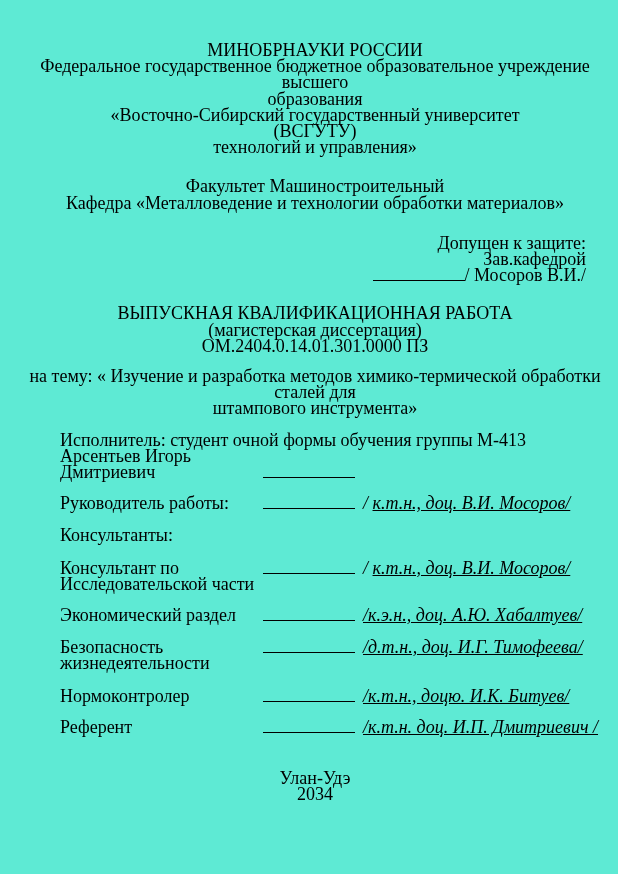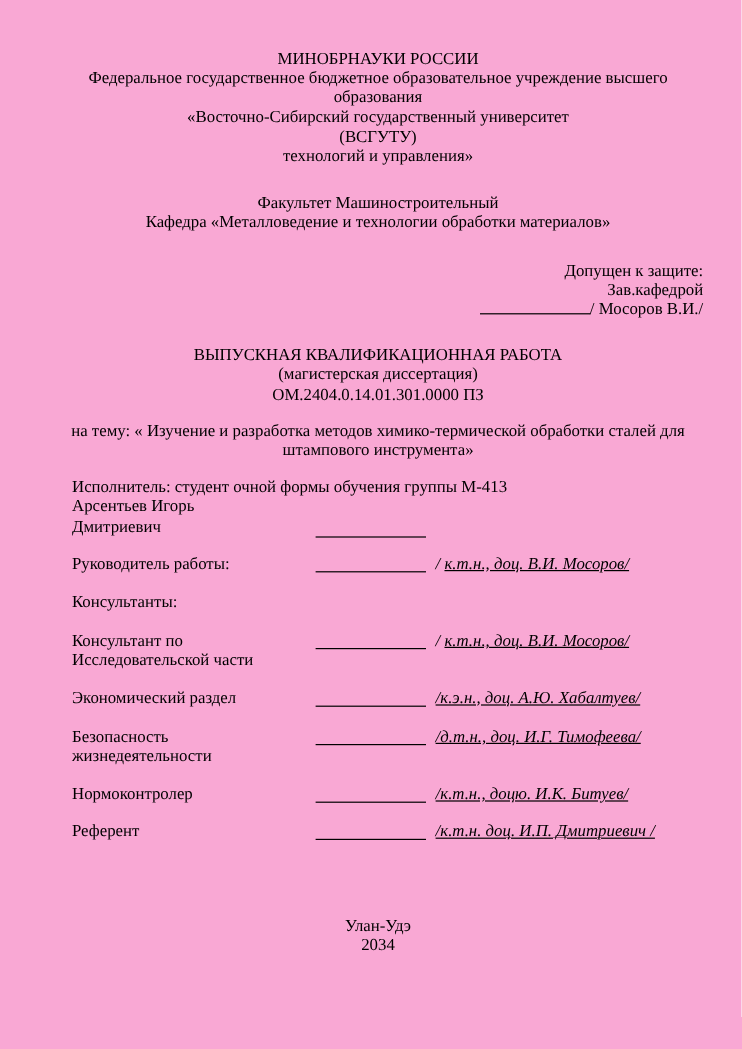--- a/index.html
+++ b/index.html
@@ -1,57 +1,57 @@
 <!DOCTYPE html>
 <html lang="ru"><head>
 <meta charset="utf-8">
 <style>
   html,body { margin:0; padding:0; background:#ffffff; }
   .page {
     position:relative;
     width:618px; height:874px;
     box-sizing:border-box;
-    background:#f9a8d4;
+    background:#5eead4;
     color:#000000;
     font-family:"Liberation Serif","DejaVu Serif",serif;
-    font-size:14px;
+    font-size:18px;
     line-height:16.2px;
     padding-top:42px;
     overflow:hidden;
   }
   .center { text-align:center; padding-left:12px; }
   .right-block { text-align:right; padding-right:32px; }
 
   .mt-faculty   { margin-top:23px; }
   .mt-approval  { margin-top:24px; }
   .mt-title     { margin-top:22px; }
   .mt-topic     { margin-top:14px; }
   .mt-executor  { margin-top:15px; }
   .mt-15 { margin-top:15px; }
   .mt-16 { margin-top:16px; }
-  .mt-footer { margin-top:62px; }
+  .mt-footer { margin-top:35px; }
 
   .body-left { margin-left:60px; }
 
   .sig-row { display:flex; margin-left:60px; }
   .sig-row .col-label { width:203px; flex:none; }
   .col-blank {
     flex:none; width:92px; height:13px;
     border-bottom:1px solid #000000;
     margin-right:8px;
   }
   .col-name { white-space:nowrap; font-style:italic; }
   .name-u { text-decoration:underline; }
 
   .blank-inline {
     display:inline-block; width:92px;
     border-bottom:1px solid #000000;
   }
 
-  .exec-row { display:flex; align-items:flex-end; }
+  .exec-row { display:flex; }
   .exec-row .col-label { width:203px; flex:none; }
 </style>
 </head>
 <body>
 
 <div class="page">
 
   <div class="center">
     <div>МИНОБРНАУКИ РОССИИ</div>
     <div>Федеральное государственное бюджетное образовательное учреждение высшего</div>

